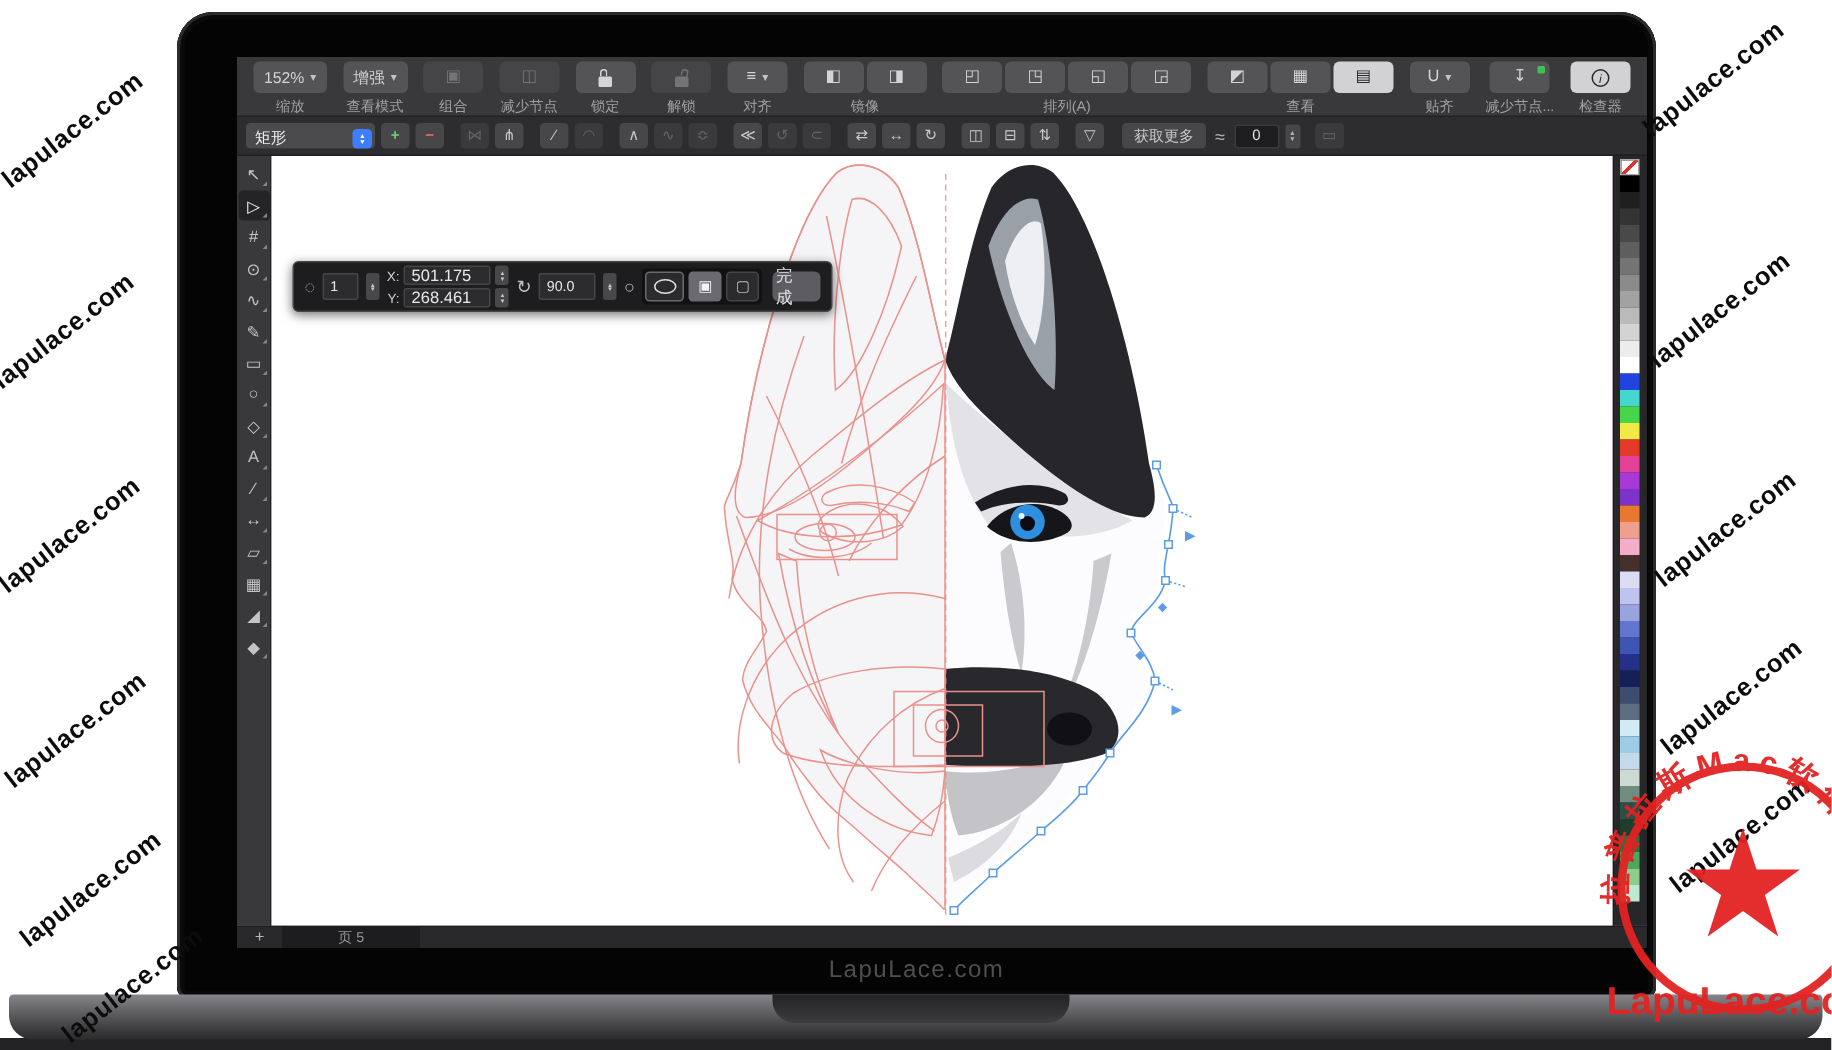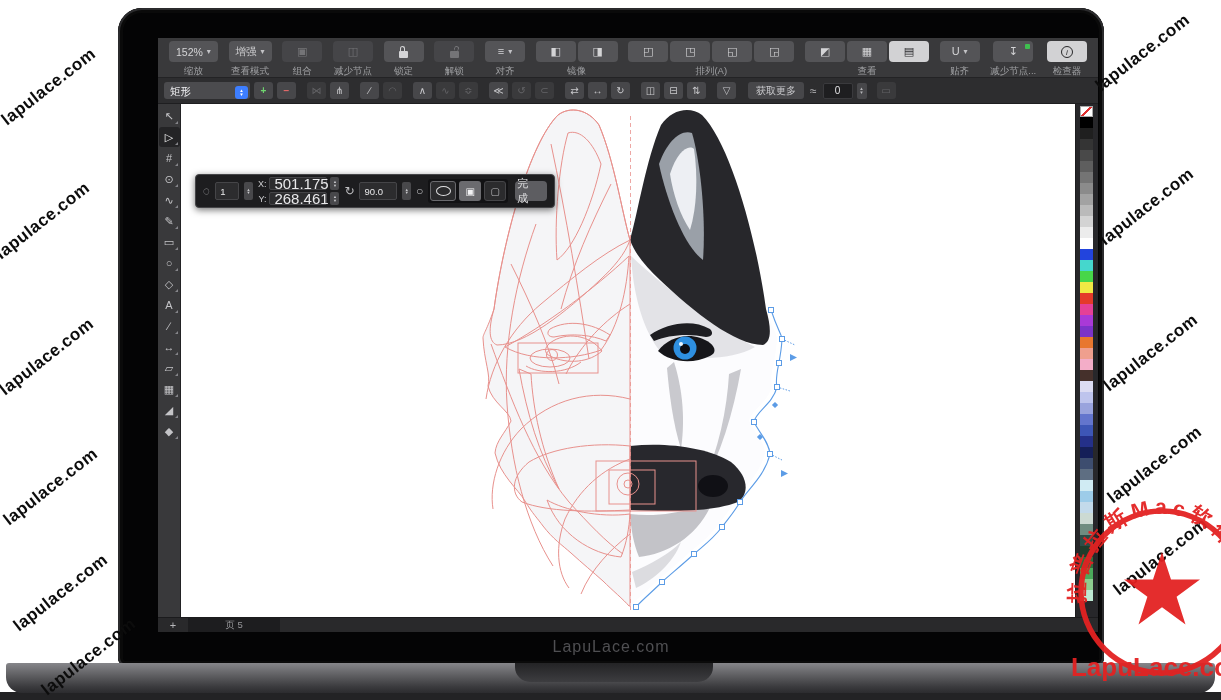--- a/index.html
+++ b/index.html
@@ -98,21 +98,21 @@
   .fpanel{position:absolute;left:14px;top:70px;width:360px;height:34px;background:#1d1d1f;
           border:1px solid #454548;border-radius:4px;display:flex;align-items:center;gap:5px;
           padding:0 7px;box-sizing:border-box;z-index:6;box-shadow:0 2px 7px rgba(0,0,0,.55)}
   .fp-ic{color:#c0c0c3;font-size:12px;line-height:1}
   .fp-field{background:#2c2c2e;border:1px solid #454548;border-radius:2px;color:#e8e8ea;
             font-size:9.5px;display:flex;align-items:center;padding:0 4px;height:18px;box-sizing:border-box}
   .fp-step{width:9px;height:18px;background:#48484b;border-radius:2px;color:#c9c9cc;font-size:4px;
            line-height:3.5px;display:flex;flex-direction:column;align-items:center;justify-content:center}
   .fp-step::before{content:"▲"}.fp-step::after{content:"▼"}
   .fp-xy{display:grid;grid-template-columns:auto 58px 9px;gap:2px 3px;align-items:center}
-  .fp-xy .fp-field{height:13px;font-size:15px}
+  .fp-xy .fp-field{height:13px;font-size:11px}
   .fp-xy .fp-step{height:13px}
   .fp-lab{font-size:9px;color:#cfcfd2;text-align:right}
   .fp-group{background:#121214;border-radius:3px;padding:2px;display:flex;gap:3px;align-items:center}
   .fp-oval-btn{width:26px;height:20px;background:#2b2b2d;border:1px solid #6a6a6e;border-radius:3px;
                display:flex;align-items:center;justify-content:center;box-sizing:border-box}
   .oval{width:13px;height:8px;border:1.5px solid #e0e0e2;border-radius:50%}
   .fp-anchor{width:22px;height:20px;border-radius:3px;display:flex;align-items:center;
              justify-content:center;font-size:10px;box-sizing:border-box}
   .fp-anchor.on{background:#6b6b6f;color:#f2f2f4}
   .fp-anchor.off{background:#2b2b2d;color:#bbbbbe;border:1px solid #454548}

